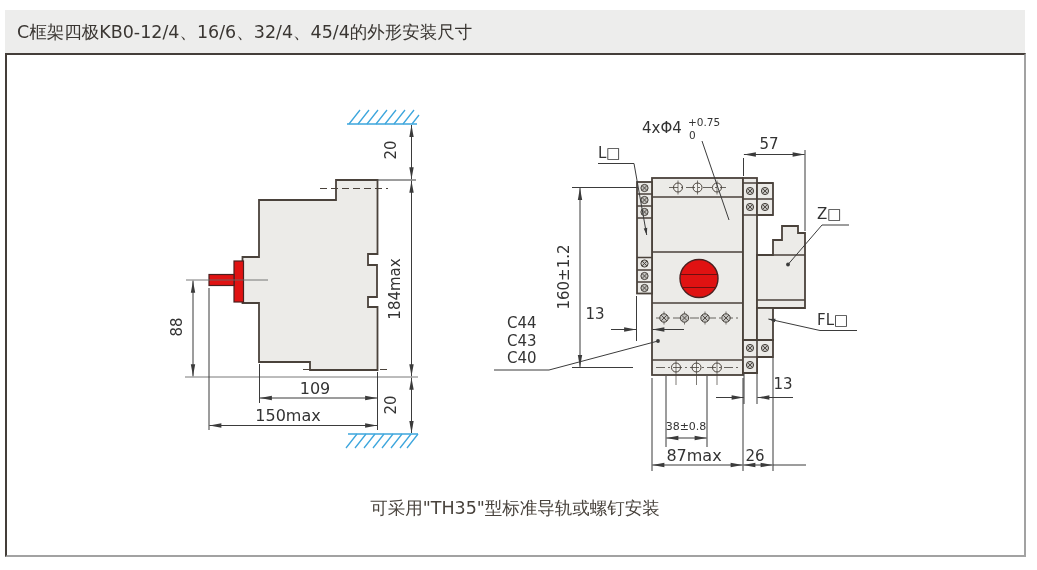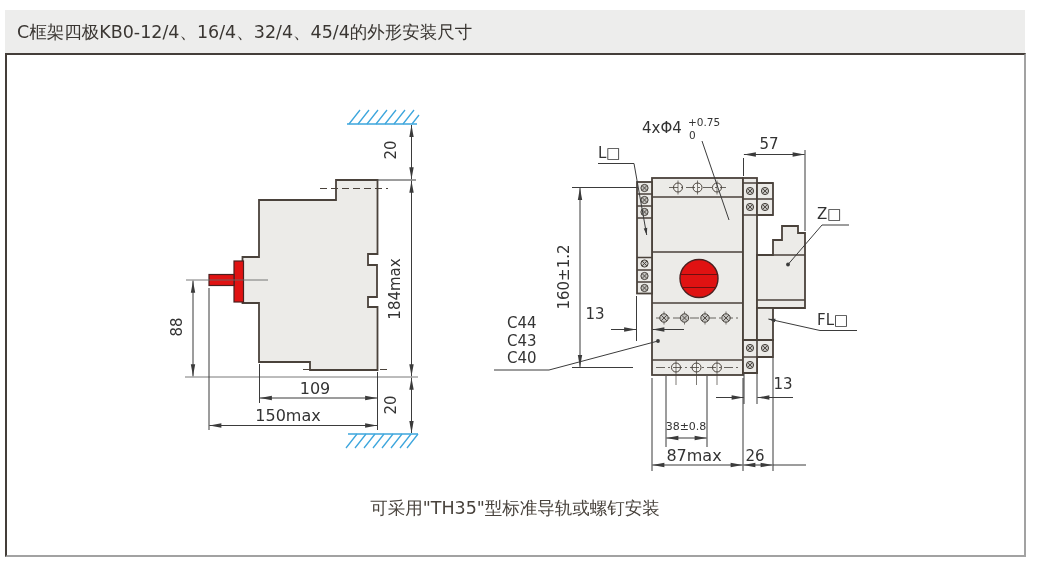--- a/index.html
+++ b/index.html
@@ -20,21 +20,21 @@
   .sx{stroke:#45403a;stroke-width:0.9;fill:none}
   text{fill:#333;font-family:"DejaVu Sans",sans-serif}
   .dt{font-size:15px}
   .dt2{font-size:16px}
   .lbl{font-size:15px}
 </style>
 </head>
 <body>
 
 <div class="titlebar">
-    <span>C框架四极KB0-12/4、16/4、32/4、45/4的外形安装尺寸</span>
+    <span>C框架四极KB0-12/4、16/6、32/4、45/4的外形安装尺寸</span>
   </div>
 <div class="panel"></div>
 <div class="caption">可采用"TH35"型标准导轨或螺钉安装</div>
 
 <svg width="1037" height="570" viewBox="0 0 1037 570">
   <defs>
     <marker id="ma" markerUnits="userSpaceOnUse" markerWidth="13" markerHeight="8" viewBox="0 0 13 8" refX="12.5" refY="4" orient="auto">
         <path d="M12.5,4 L0.5,1.8 L0.5,6.2 Z" fill="#3b3b3b"></path>
       </marker>
     <marker id="ms" markerUnits="userSpaceOnUse" markerWidth="13" markerHeight="8" viewBox="0 0 13 8" refX="12.5" refY="4" orient="auto-start-reverse">

